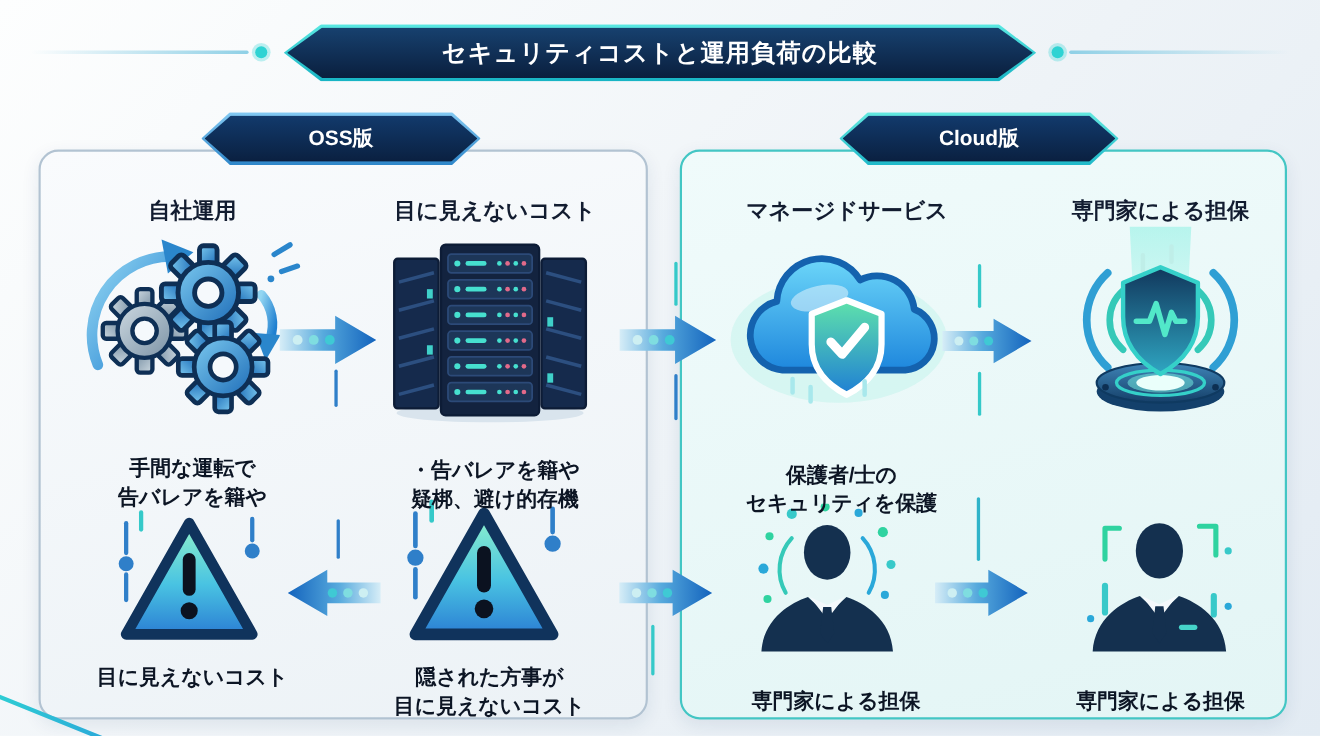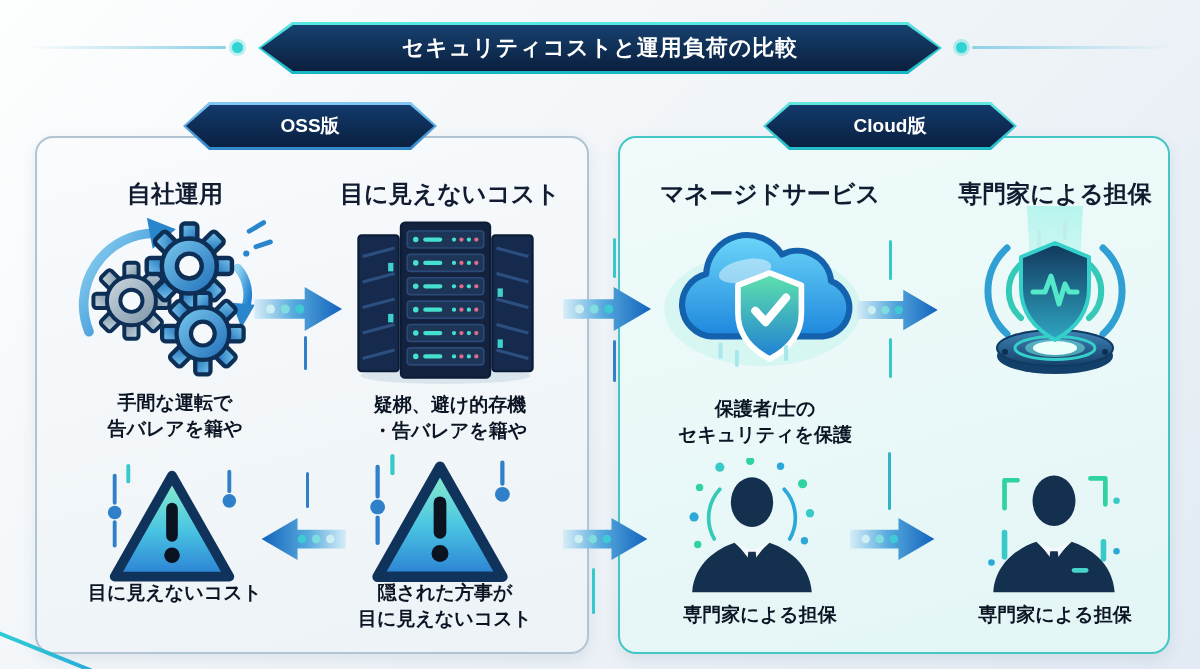--- a/index.html
+++ b/index.html
@@ -18,22 +18,22 @@
     background:linear-gradient(180deg,#123a6c,#0a2040);color:#fff;font-size:19px;font-weight:800;}
   .badge-oss-outer{background:linear-gradient(180deg,#83c9f2,#2e86c9);}
   .badge-cloud-outer{background:linear-gradient(180deg,#63e8df,#1fb9c9);}
   .side-dot{width:11px;height:11px;border-radius:50%;background:#2fd3d3;box-shadow:0 0 0 3px rgba(47,211,211,.3);}
   .side-line{height:3px;border-radius:2px;}
   
   .panel{border-radius:18px;box-shadow:0 5px 16px rgba(25,55,95,.09);}
   .panel-oss{border:2px solid #b2c3d2;background:linear-gradient(165deg,#f9fbfd,#ecf2f6);}
   .panel-cloud{border:2px solid #43c6c4;background:linear-gradient(165deg,#f0fbfb,#e3f5f5);}
   
-  .cell-heading{font-size:24px;font-weight:800;color:#121c30;text-align:center;}
-  .cell-caption{font-size:19px;font-weight:700;color:#0c1524;text-align:center;line-height:1.38;}
+  .cell-heading{font-size:20px;font-weight:800;color:#121c30;text-align:center;}
+  .cell-caption{font-size:19px;font-weight:700;color:#0c1524;text-align:center;line-height:1.38;margin-top:24px;}
   .cap-line{display:block;}
   
   .tick{width:3px;border-radius:2px;}
   .arrow-left{transform:scaleX(-1);}
   svg{display:block;}
 </style>
 </head>
 <body>
 
 <div id="stage">
@@ -347,22 +347,22 @@
     <polygon points="68,92 85,114 102,92 85,100" fill="#f5f9fc"></polygon>
     <polygon points="81,102 89,102 92,128 85,138 78,128" fill="#14304f"></polygon>
     <rect x="104" y="120" width="18" height="5" rx="2.5" fill="#46d3c9"></rect>
   </svg>
 
   <div class="abs cell-caption" style="left:55px;top:390px;width:240px;">
     <span class="cap-line">手間な運転で</span>
     <span class="cap-line">告バレアを籍や</span>
   </div>
   <div class="abs cell-caption" style="left:325px;top:392px;width:250px;">
+    <span class="cap-line">・告バレアを籍や</span>
     <span class="cap-line">疑梆、避け的存機</span>
-    <span class="cap-line">・告バレアを籍や</span>
   </div>
   <div class="abs cell-caption" style="left:50px;top:580px;width:250px;">
     <span class="cap-line">目に見えないコスト</span>
   </div>
   <div class="abs cell-caption" style="left:320px;top:580px;width:250px;">
     <span class="cap-line">隠された方事が</span>
     <span class="cap-line">目に見えないコスト</span>
   </div>
   <div class="abs cell-caption" style="left:640px;top:396px;width:250px;">
     <span class="cap-line">保護者/士の</span>

